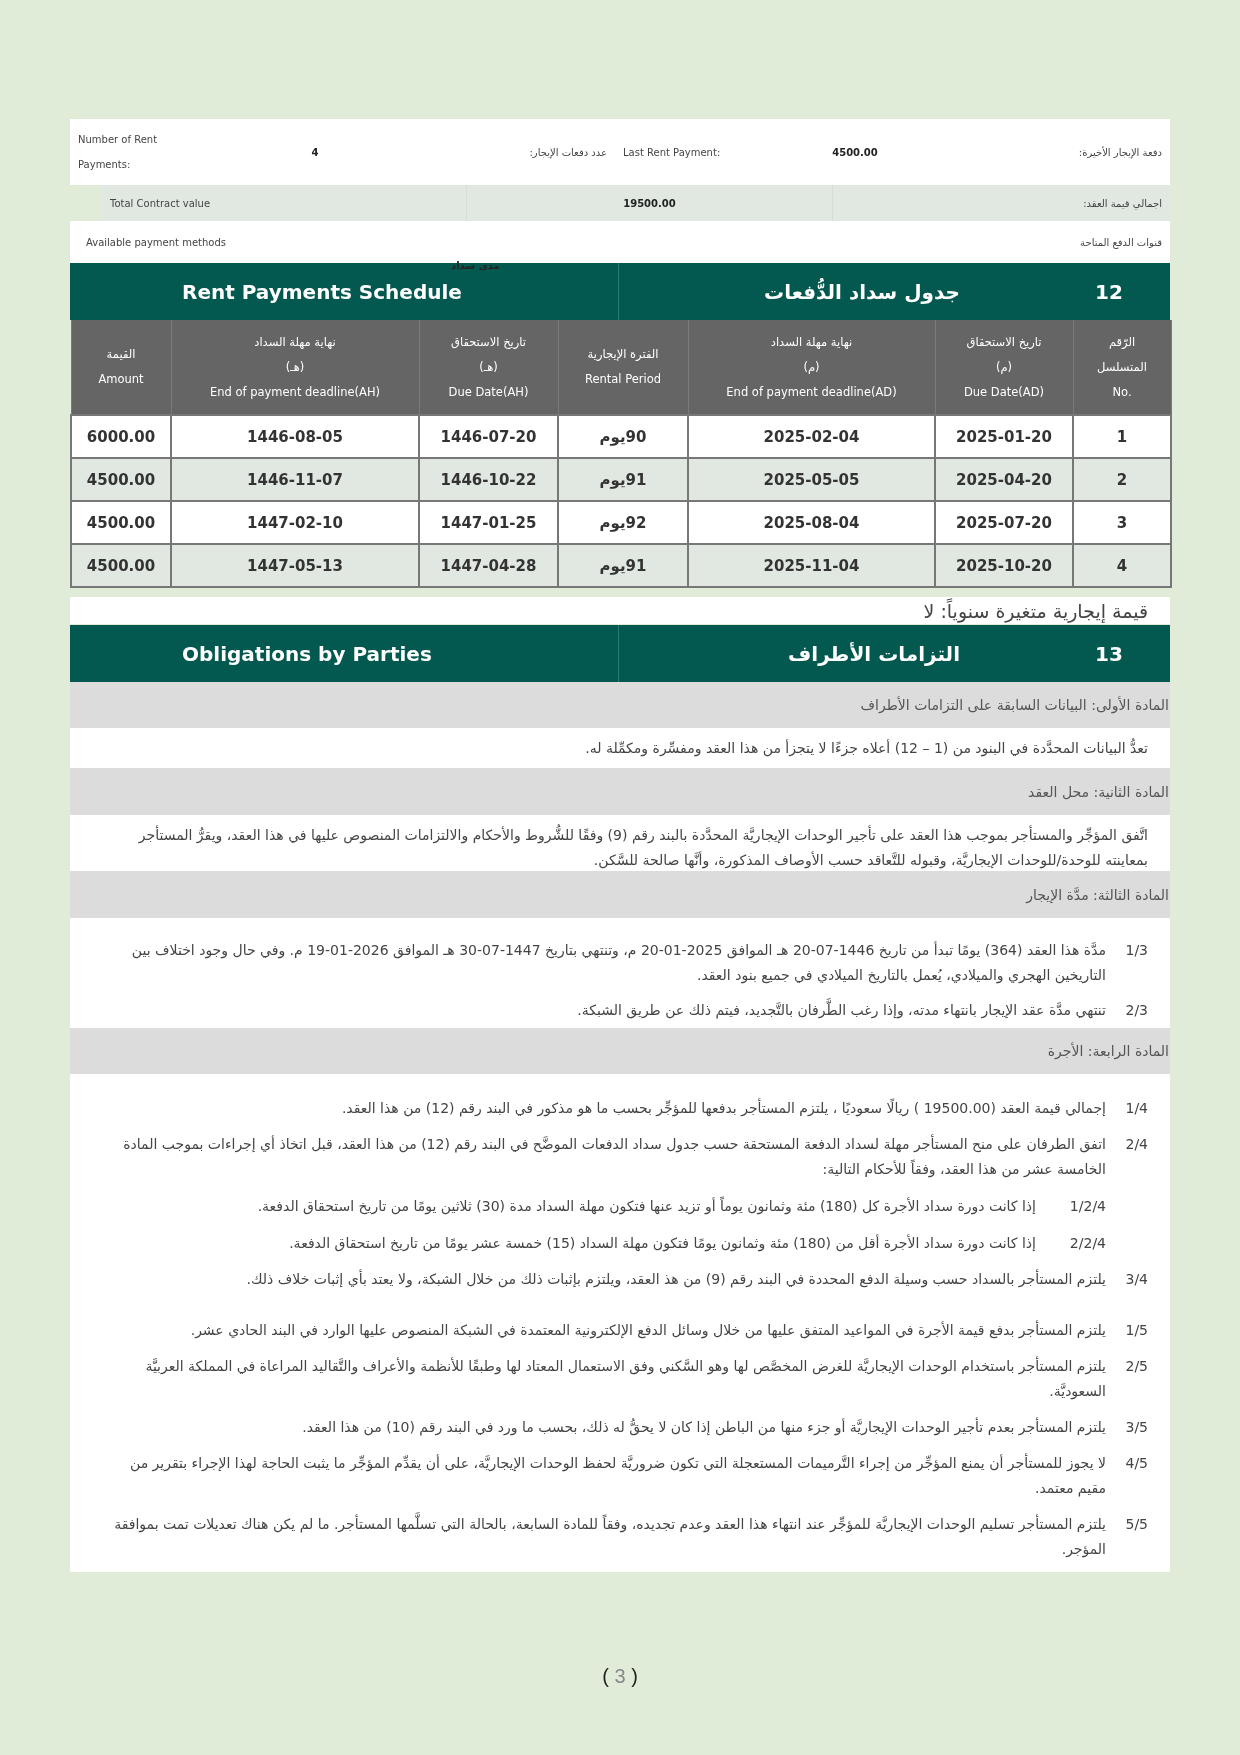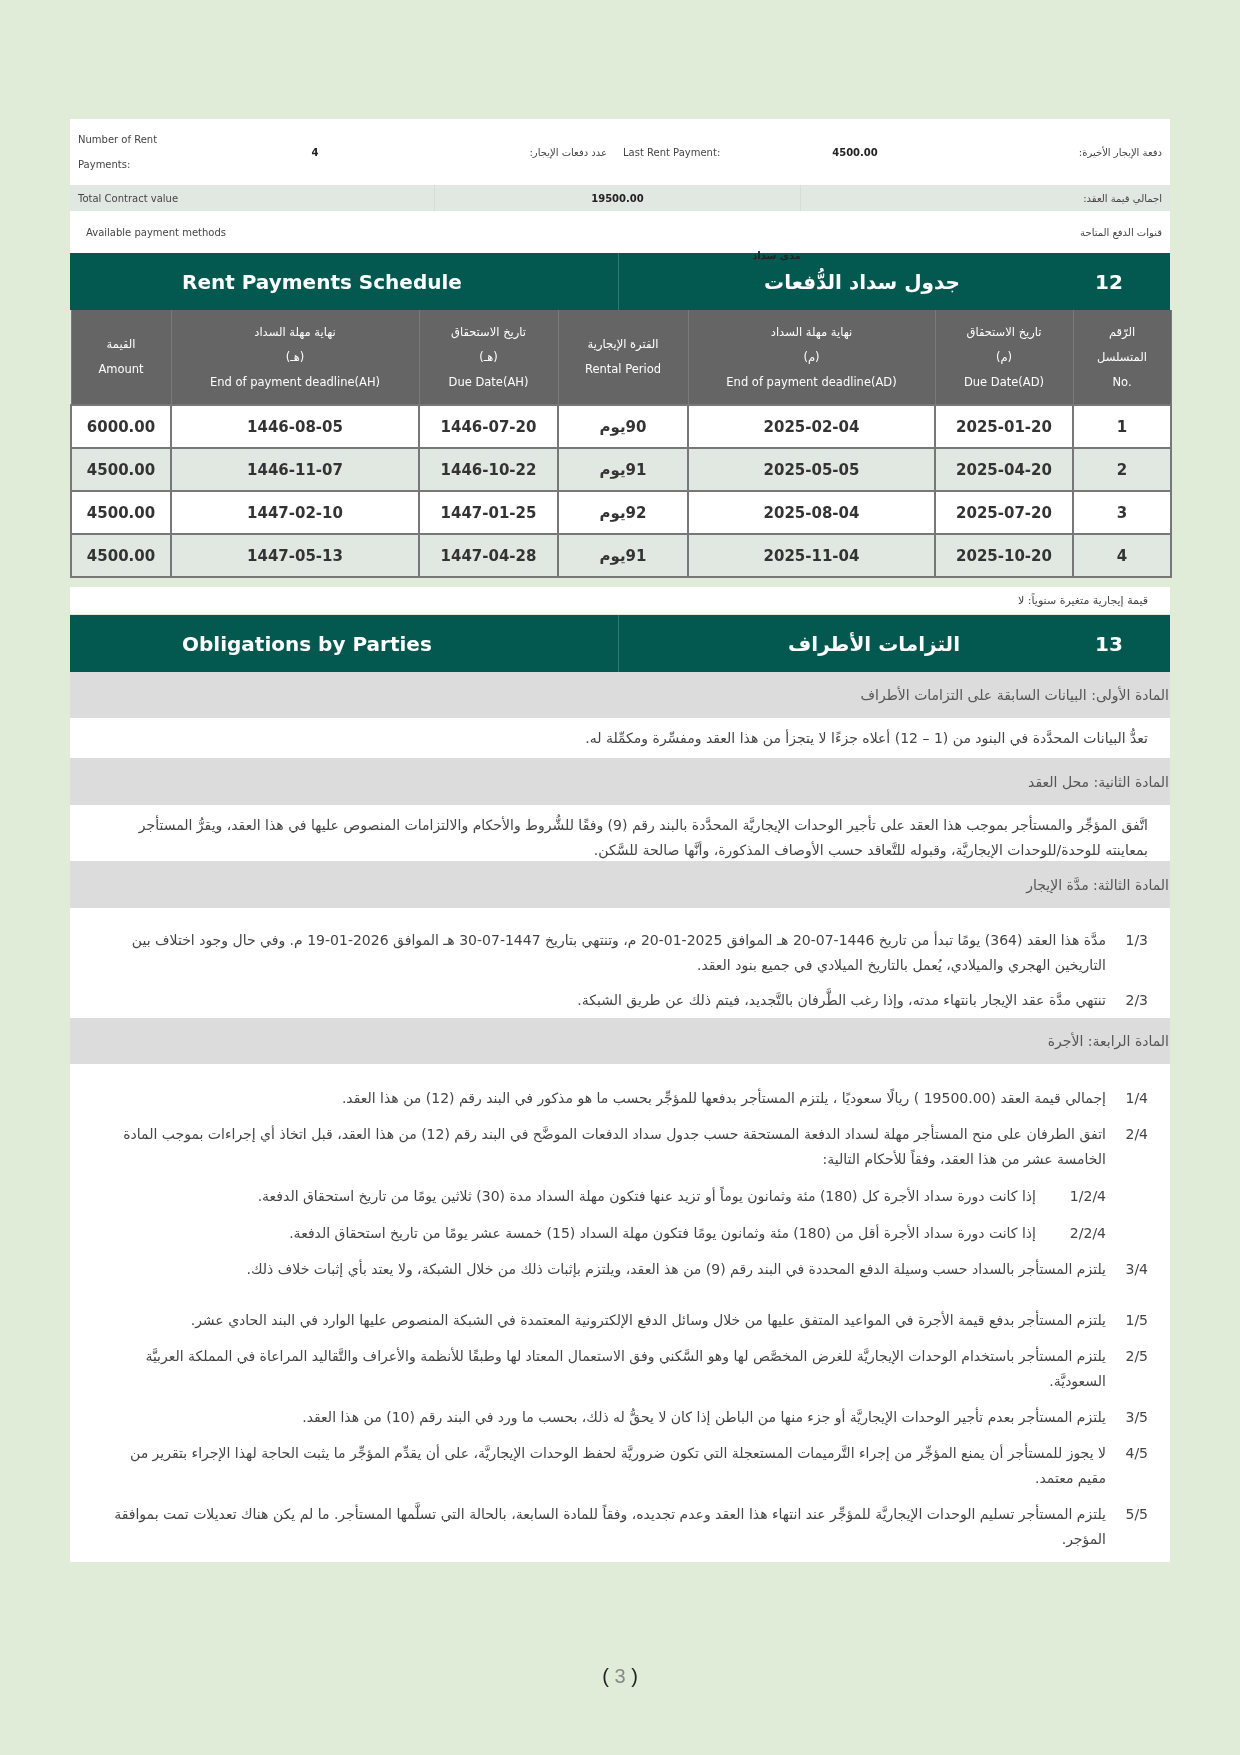--- a/index.html
+++ b/index.html
@@ -20,21 +20,21 @@
   .sum-row {
     display: flex;
     align-items: center;
     font-size: 10px;
     color: #444;
   }
   .sum-row.white { background: #fff; }
   .sum-row.tint { background: #e1e8e2; }
   .sum-row .cell { padding: 0 8px; }
   .r1 { height: 66px; }
-  .r2 { height: 26px; }
+  .r2 { height: 36px; margin-left: 32px; }
   .r3 { height: 42px; padding-left: 8px; }
   .bold { font-weight: bold; color: #222; }
   .ar { direction: rtl; text-align: right; }
 
   
   .sec-head {
     background: #03594f;
     color: #fff;
     display: flex;
     height: 57px;
@@ -88,21 +88,21 @@
     border: 2px solid #777;
     font-weight: bold;
   }
   table.sched tr.odd td { background: #fff; }
   table.sched tr.even td { background: #e1e8e2; }
 
   .variable-row {
     background: #fff;
     height: 27px;
     margin-top: 9px;
-    font-size: 11px;
+    font-size: 19px;
     color: #444;
     direction: rtl;
     padding-right: 22px;
     display: flex; align-items: center;
   }
 
   
   .art-title {
     background: #dcdcdc;
     direction: rtl;
@@ -156,21 +156,21 @@
     <div class="cell bold" style="width:140px;text-align:center;">4500.00</div>
     <div class="cell ar" style="flex:1;">دفعة الإيجار الأخيرة:</div>
   </div>
   <div class="sum-row tint r2">
     <div class="cell" style="width:365px;height:100%;display:flex;align-items:center;border-right:1px solid #d6ddd7;">Total Contract value</div>
     <div class="cell bold" style="width:366px;text-align:center;height:100%;display:flex;align-items:center;justify-content:center;border-right:1px solid #d6ddd7;">19500.00</div>
     <div class="cell ar" style="flex:1;">اجمالي قيمة العقد:</div>
   </div>
   <div class="sum-row white r3">
     <div class="cell" style="width:365px;">Available payment methods</div>
-    <div class="cell bold" style="width:366px;text-align:right;margin-top:47px;">مدى سداد</div>
+    <div class="cell bold" style="width:366px;text-align:left;margin-top:47px;">مدى سداد</div>
     <div class="cell ar" style="flex:1;">قنوات الدفع المتاحة</div>
   </div>
 
   <div class="sec-head">
     <div class="en">Rent Payments Schedule</div>
     <div class="arw">
       <span class="num">12</span>
       <span class="artitle">جدول سداد الدُّفعات</span>
     </div>
   </div>

